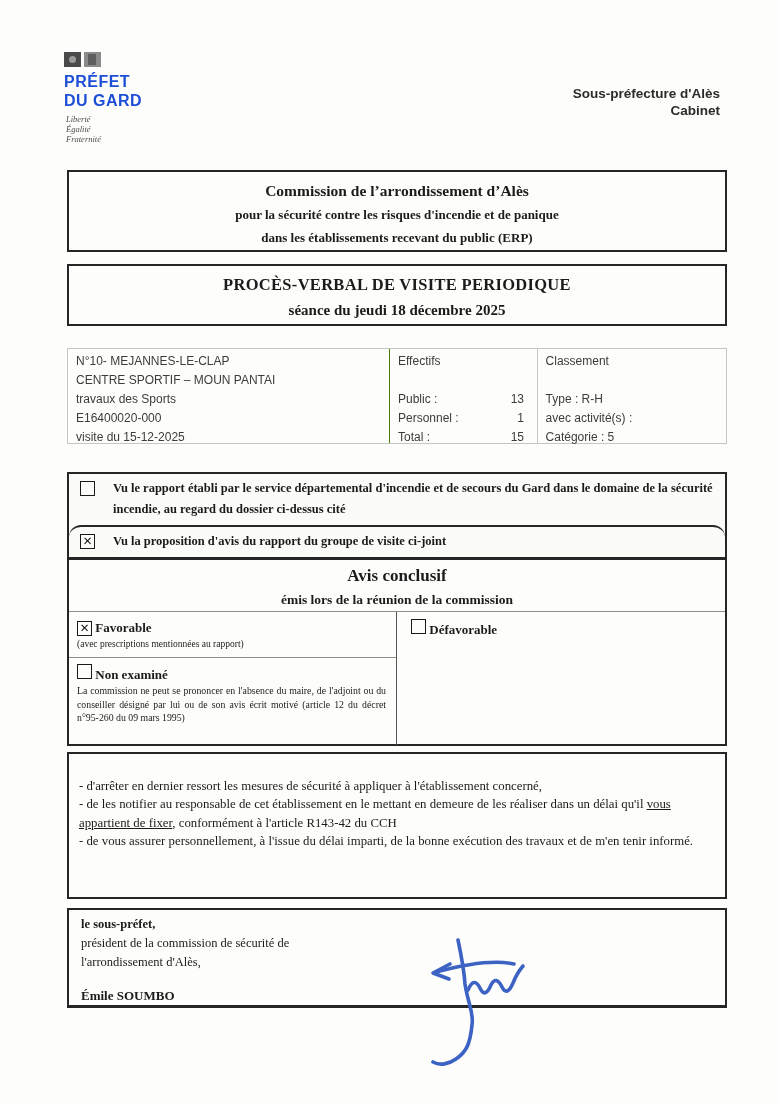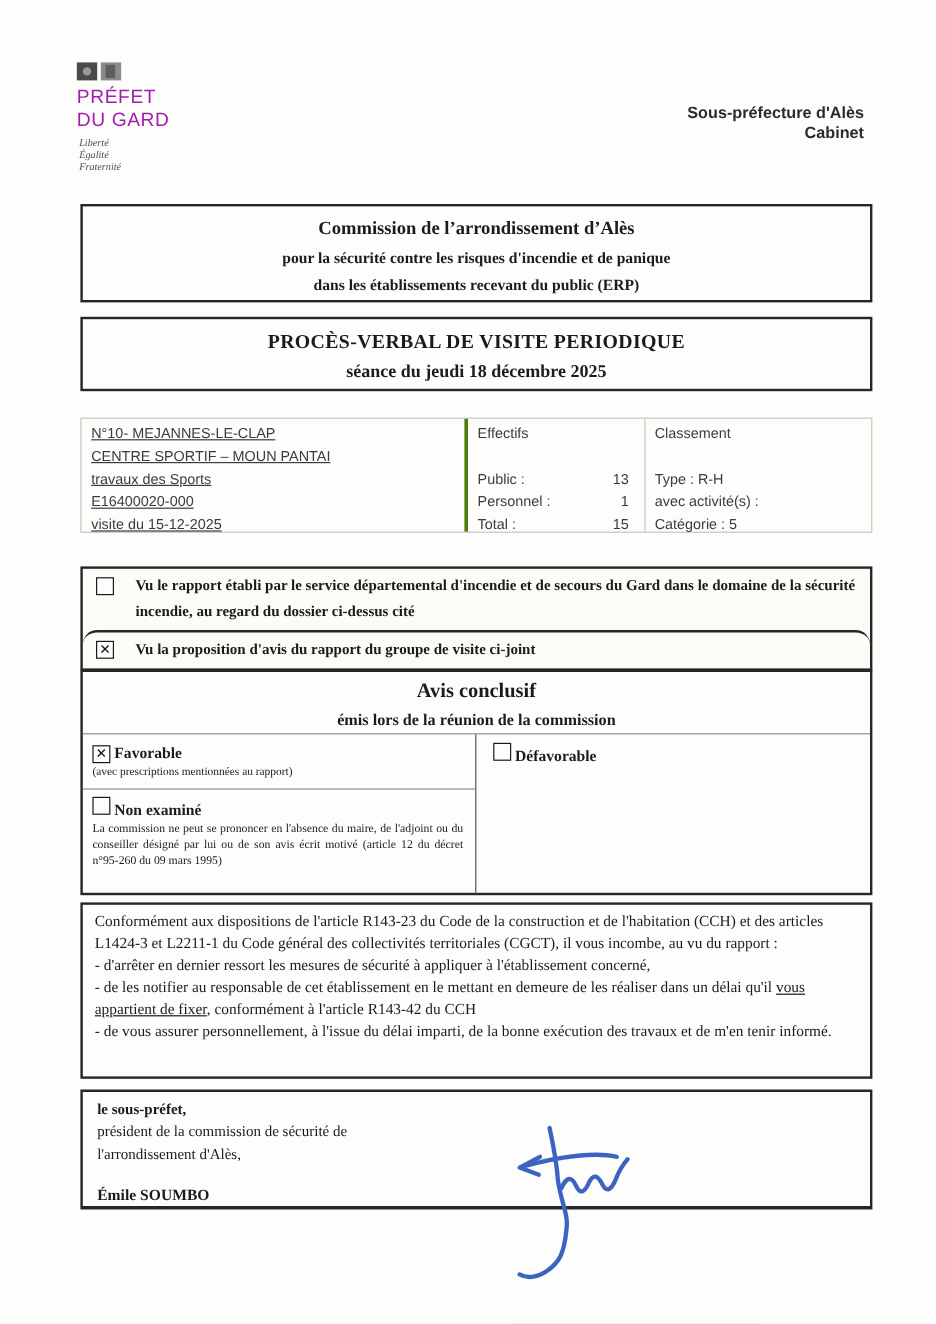--- a/index.html
+++ b/index.html
@@ -8,39 +8,39 @@
     margin:0 auto;overflow:hidden;
     font-family:"Liberation Serif","DejaVu Serif",serif;color:#1b1b1b;
   }
   .abs{position:absolute;}
   
   .logo-blocks{left:64px;top:52px;display:flex;gap:3px;}
   .logo-sq1{width:17px;height:15px;background:#4a4a4a;position:relative;}
   .logo-sq1::after{content:"";position:absolute;left:5px;top:4px;width:7px;height:7px;border-radius:50%;background:#9a9a9a;}
   .logo-sq2{width:17px;height:15px;background:#8b8b8b;position:relative;}
   .logo-sq2::after{content:"";position:absolute;left:4px;top:2px;width:8px;height:11px;background:#5e5e5e;}
-  .brand{left:64px;top:72px;font-family:"Liberation Sans",sans-serif;font-weight:normal;
-         font-size:16px;line-height:19px;letter-spacing:.5px;color:#a21caf;}
+  .brand{left:64px;top:72px;font-family:"Liberation Sans",sans-serif;font-weight:bold;
+         font-size:16px;line-height:19px;letter-spacing:.5px;color:#1d4ed8;}
   .motto{left:66px;top:114px;font-style:italic;font-size:8.5px;line-height:10px;color:#4e4e4e;}
   .office{left:420px;top:85px;width:300px;text-align:right;
           font-family:"Liberation Sans",sans-serif;font-weight:bold;font-size:13.5px;line-height:17px;color:#2b2b2b;}
   
   .frame{border:2px solid #262626;background:#fdfdfb;box-sizing:border-box;}
   .box-commission{left:67px;top:170px;width:660px;height:82px;text-align:center;padding-top:7px;}
   .box-commission .l1{font-weight:bold;font-size:15.5px;line-height:24px;}
   .box-commission .l2,.box-commission .l3{font-weight:bold;font-size:13px;line-height:23px;}
   .box-title{left:67px;top:264px;width:660px;height:62px;text-align:center;padding-top:6px;}
   .box-title .l1{font-weight:bold;font-size:16.5px;line-height:26px;letter-spacing:.3px;}
   .box-title .l2{font-weight:bold;font-size:15px;line-height:24px;}
   
   .etab{left:67px;top:348px;width:660px;height:96px;box-sizing:border-box;
         border:1px solid #c6c6c0;display:flex;
         font-family:"Liberation Sans",sans-serif;font-size:12px;color:#3c3c3c;line-height:19px;}
   .etab .col{box-sizing:border-box;padding:3px 8px;}
-  .etab .c1{width:323px;border-right:3px solid #4d7c0f;text-decoration:underline;}
+  .etab .c1{width:323px;border-right:1px solid #4d7c0f;}
   .etab .c2{width:148px;border-right:1px solid #c6c6c0;}
   .etab .c3{width:189px;}
   .etab .gap{height:19px;}
   .kv{display:flex;justify-content:space-between;width:126px;}
   .kv .v{text-align:right;}
   
   .vu{left:67px;top:472px;width:660px;box-sizing:border-box;border:2px solid #262626;background:#fbfbf8;}
   .vu-row{position:relative;padding:4px 10px 5px 44px;font-weight:bold;font-size:12.5px;line-height:21px;border-radius:12px;}
   .vu-row + .vu-row{border-top:2px solid #262626;}
   .cb{display:inline-block;width:13px;height:13px;border:1.6px solid #1a1a1a;
@@ -181,21 +181,21 @@
           <div class="avis-choice">
             <span class="cb"></span>
             <span>Défavorable</span>
           </div>
         </div>
       </div>
     </div>
   </div>
 
   <div class="abs legal">
-    <span>Conformément aux dispositions de l'article R143-23 du Code de la construction et de l'habitation (CCH) et des articles L1424-3 et L2211-1 du Code général des collectivités territoriales (CGCT), il vous incombe, au vu du rapport :</span><br>
+    <br>
     <span>- d'arrêter en dernier ressort les mesures de sécurité à appliquer à l'établissement concerné,</span><br>
     <span><span>- de les notifier au responsable de cet établissement en le mettant en demeure de les réaliser dans un délai qu'il </span><span class="ul">vous appartient de fixer</span><span>, conformément à l'article R143-42 du CCH</span></span><br>
     <span>- de vous assurer personnellement, à l'issue du délai imparti, de la bonne exécution des travaux et de m'en tenir informé.</span>
   </div>
 
   <div class="abs obs">
     <div class="obs-right">
       <div class="sig-line1">le sous-préfet,</div>
       <div>président de la commission de sécurité de</div>
       <div>l'arrondissement d'Alès,</div>

